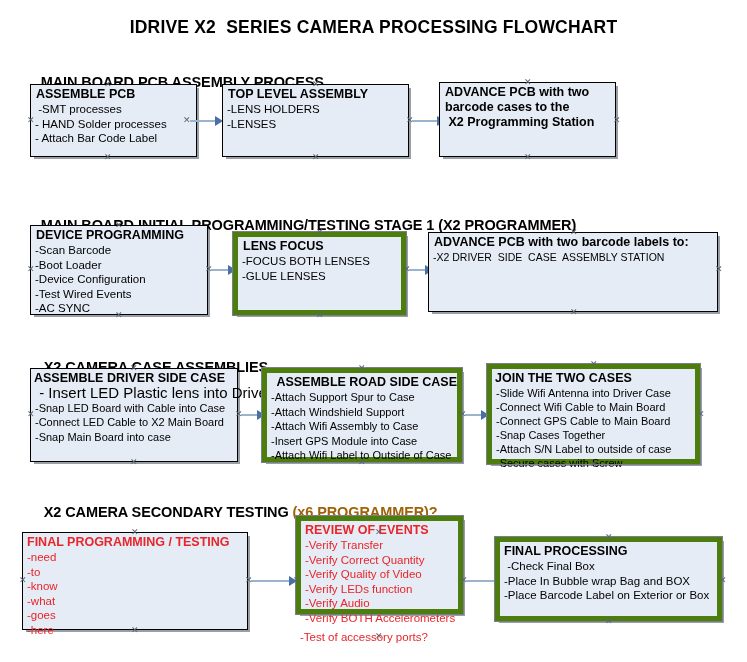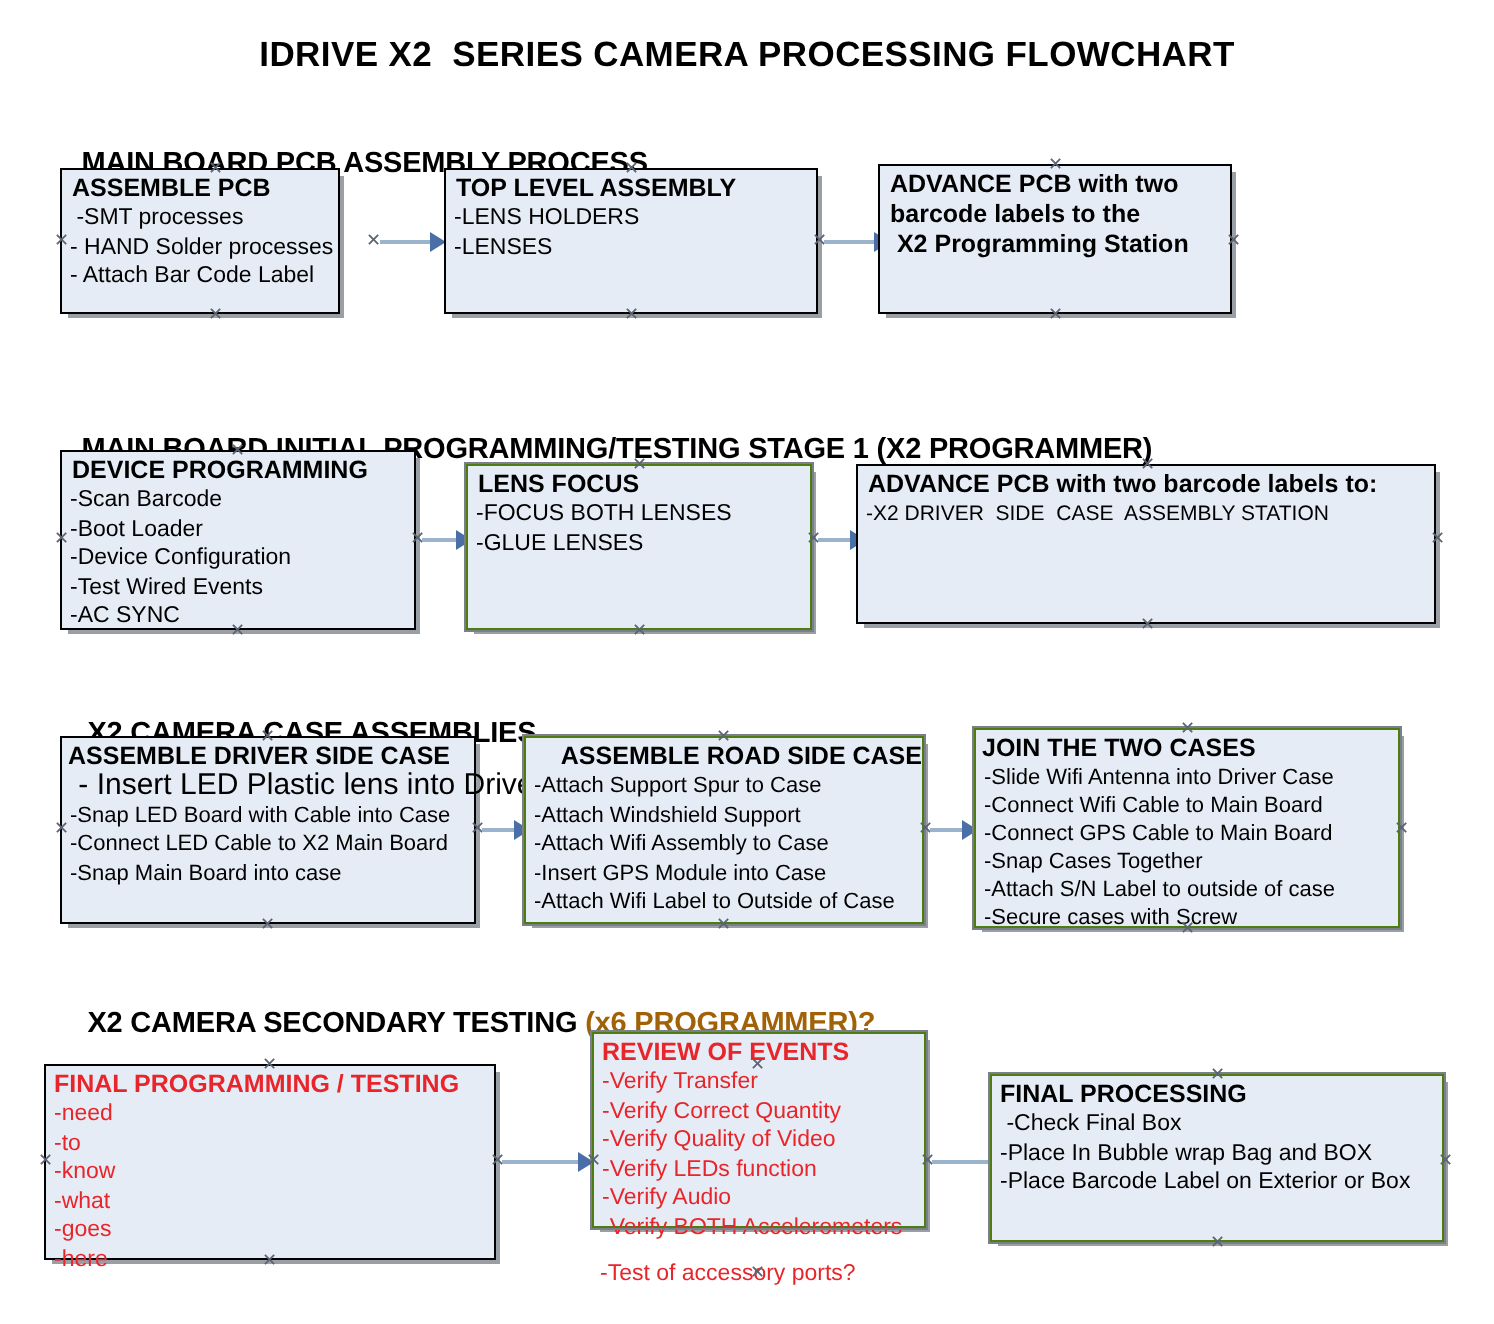--- a/index.html
+++ b/index.html
@@ -44,21 +44,21 @@
 
   
   .pbox {
     background: #e6ecf5;
     border: 1px solid #000000;
     box-shadow: 3px 3px 0 -1px rgba(120,125,135,0.75);
     padding: 2px 0 0 0;
     overflow: visible;
   }
   .pbox.thickframe {
-    border: 1px solid #4d7c0f;
+    border: 5px solid #4d7c0f;
     outline: 1px solid #7a7f89;
     outline-offset: 0px;
   }
   .pbox .btitle {
     font-size: 12.5px;
     font-weight: bold;
     color: #000000;
     white-space: pre;
     line-height: 15px;
     padding-left: 5px;
@@ -108,21 +108,21 @@
 <body>
 
 <div id="chart-canvas">
 
   <div class="abs doc-title">IDRIVE X2  SERIES CAMERA PROCESSING FLOWCHART</div>
 
   <div class="abs section-header" style="left:25px; top:58px;">
     <span>MAIN BOARD PCB ASSEMBLY PROCESS</span>
   </div>
 
-  <div class="abs pbox" style="left:30px; top:84px; width:140px; height:73px;">
+  <div class="abs pbox" style="left:30px; top:84px; width:167px; height:73px;">
     <div class="btitle">ASSEMBLE PCB</div>
     <div class="bline"> -SMT processes</div>
     <div class="bline">- HAND Solder processes</div>
     <div class="bline">- Attach Bar Code Label</div>
   </div>
   <div class="abs handle" style="left:104px; top:81px;"></div>
   <div class="abs handle" style="left:104px; top:154px;"></div>
   <div class="abs handle" style="left:27px;  top:117px;"></div>
   <div class="abs handle" style="left:183px; top:117px;"></div>
 
@@ -136,21 +136,21 @@
   </div>
   <div class="abs handle" style="left:312px; top:81px;"></div>
   <div class="abs handle" style="left:312px; top:154px;"></div>
   <div class="abs handle" style="left:406px; top:117px;"></div>
 
   <div class="abs conn" style="left:412px; top:120px; width:26px;"></div>
   <div class="abs arrowhead" style="left:437px; top:116px;"></div>
 
   <div class="abs pbox" style="left:439px; top:82px; width:177px; height:75px;">
     <div class="btitle">ADVANCE PCB with two</div>
-    <div class="btitle">barcode labels to the</div>
+    <div class="btitle">barcode cases to the</div>
     <div class="btitle"> X2 Programming Station</div>
   </div>
   <div class="abs handle" style="left:524px; top:79px;"></div>
   <div class="abs handle" style="left:524px; top:154px;"></div>
   <div class="abs handle" style="left:613px; top:117px;"></div>
 
   <div class="abs section-header" style="left:25px; top:201px;">
     <span>MAIN BOARD INITIAL PROGRAMMING/TESTING STAGE 1 (X2 PROGRAMMER)</span>
   </div>
 

